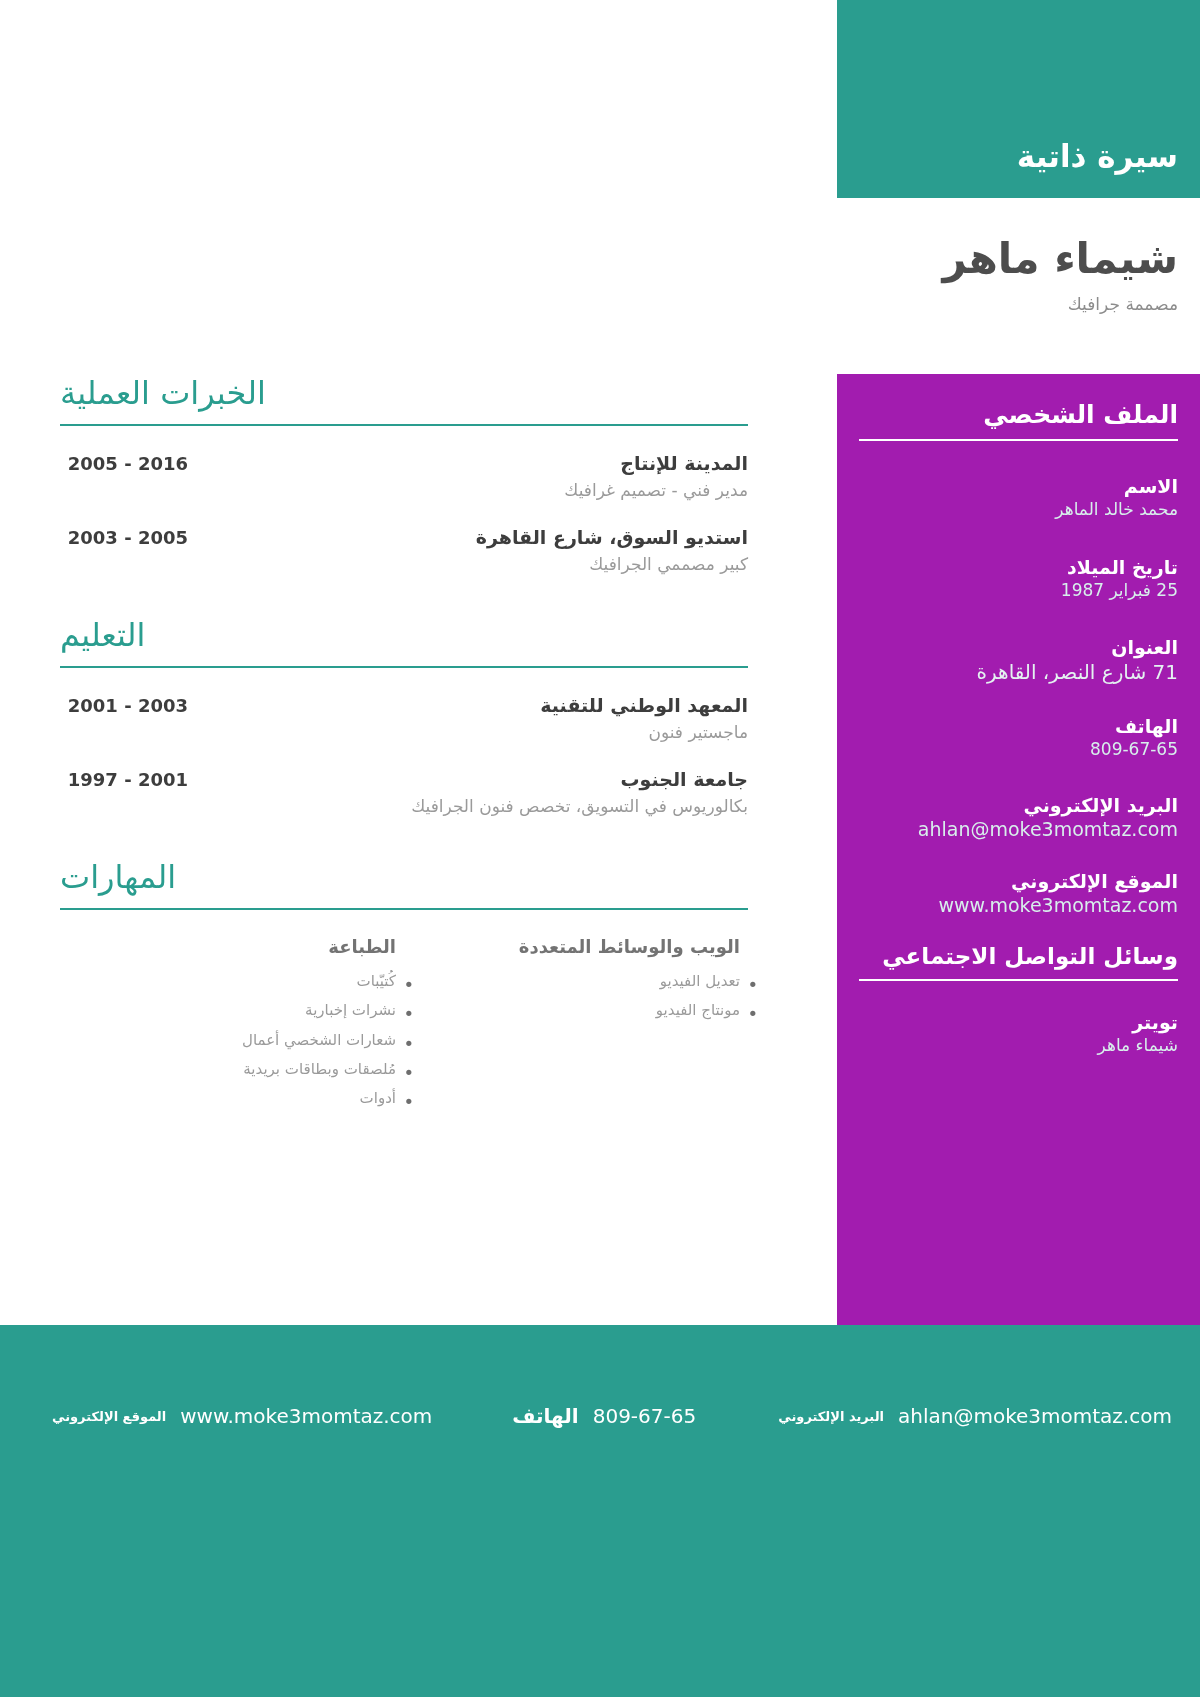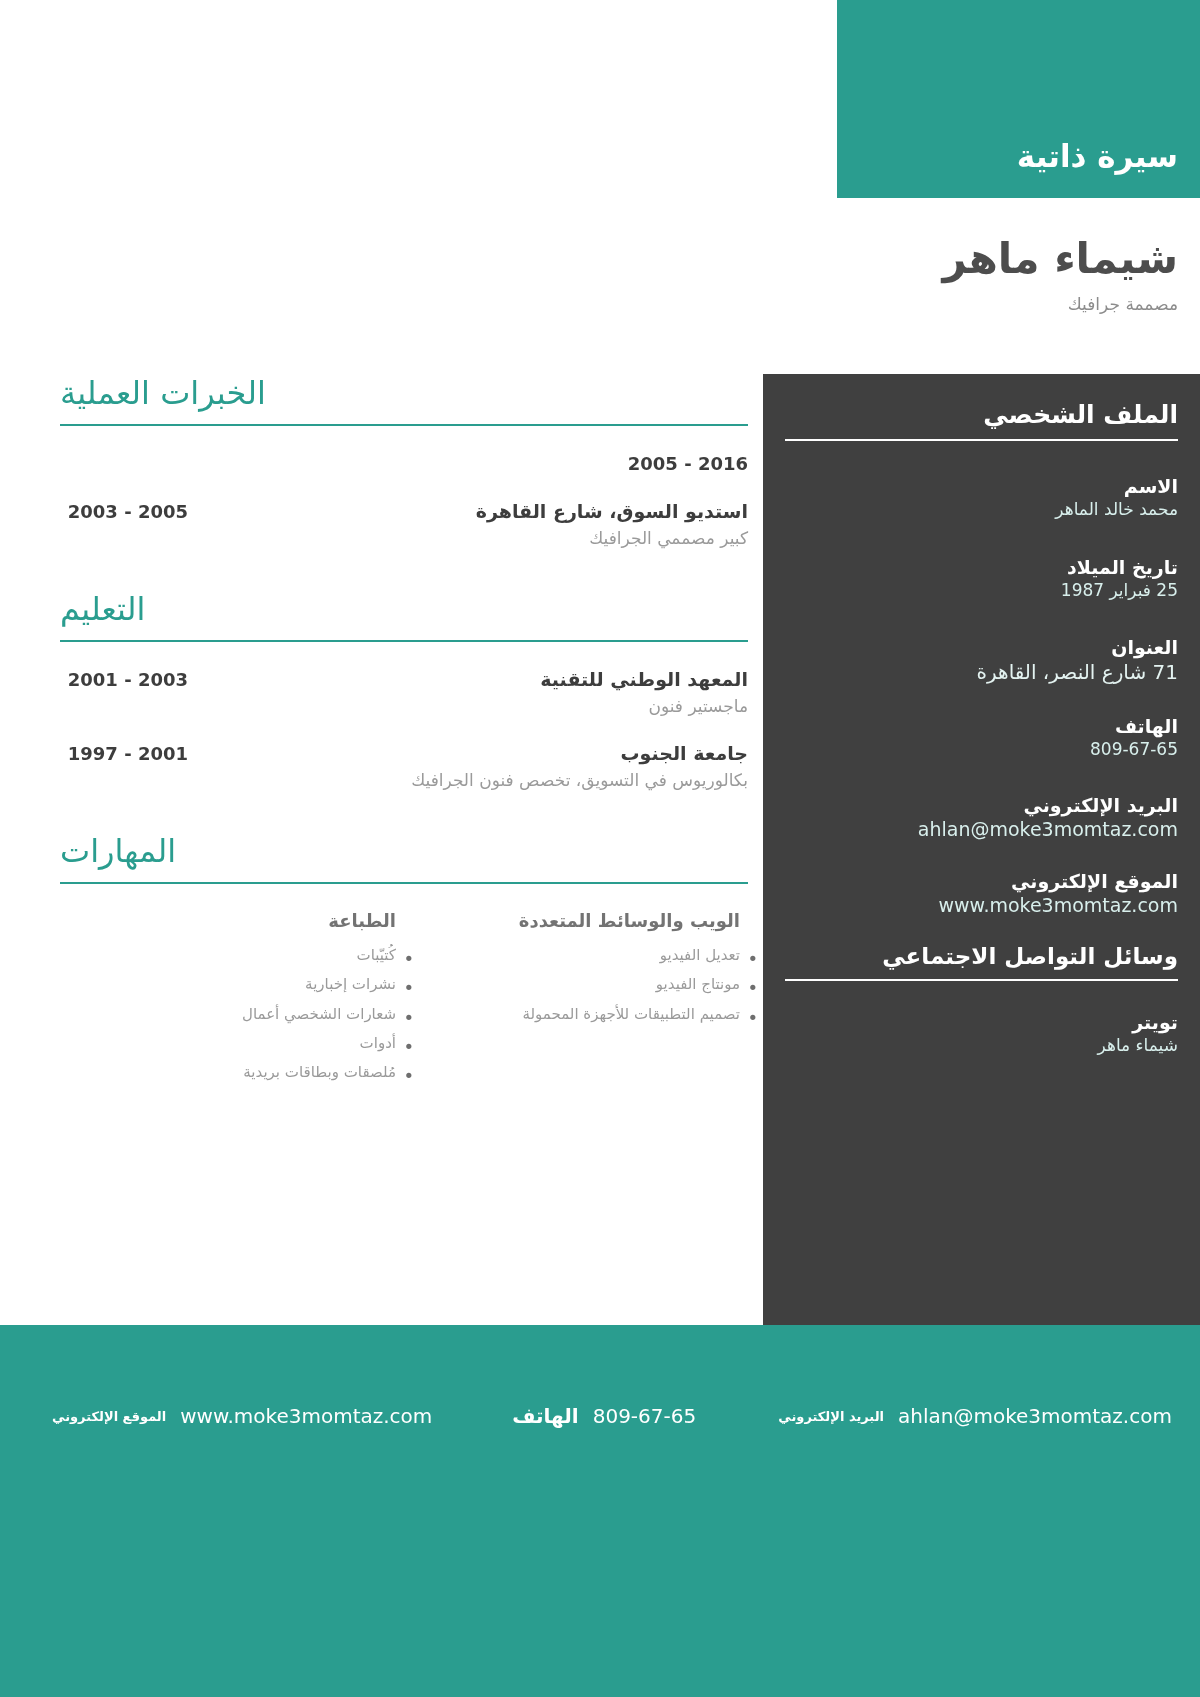--- a/index.html
+++ b/index.html
@@ -64,23 +64,23 @@
     position: absolute;
     right: 22px;
     top: 96px;
     font-size: 17px;
     color: #8c8c8c;
   }
   .profile-band {
     position: absolute;
     top: 374px;
     right: 0;
-    width: 437px;
+    width: 363px;
     height: 986px;
-    background: #404040;
+    background: #a21caf;
     color: #ffffff;
   }
   .sec-head {
     font-size: 25px;
     font-weight: bold;
     color: #ffffff;
     text-align: right;
     padding: 0 22px;
   }
   .sec-rule {
@@ -302,20 +302,24 @@
     </div>
   </div>
 
   <div class="left-col">
 
     <div class="lsec">
       <div class="lsec-title">الخبرات العملية</div>
       <div class="lsec-rule"></div>
 
       <div class="entry">
+        <div class="ebody">
+          <div class="etitle">المدينة للإنتاج</div>
+          <div class="esub">مدير فني - تصميم غرافيك</div>
+        </div>
         <div class="edate">2005 - 2016</div>
       </div>
 
       <div class="entry">
         <div class="ebody">
           <div class="etitle">استديو السوق، شارع القاهرة</div>
           <div class="esub">كبير مصممي الجرافيك</div>
         </div>
         <div class="edate">2003 - 2005</div>
       </div>
@@ -345,31 +349,30 @@
     <div class="lsec" style="margin-top:42px">
       <div class="lsec-title">المهارات</div>
       <div class="lsec-rule"></div>
 
       <div class="skills-wrap">
         <div class="skill-col">
           <div class="skill-head">الويب والوسائط المتعددة</div>
           <ul class="skill-list">
             <li>تعديل الفيديو</li>
             <li>مونتاج الفيديو</li>
-            <li>تصميم التطبيقات للأجهزة المحمولة</li>
           </ul>
         </div>
         <div class="skill-col">
           <div class="skill-head">الطباعة</div>
           <ul class="skill-list">
             <li>كُتيّبات</li>
             <li>نشرات إخبارية</li>
             <li>شعارات الشخصي أعمال</li>
+            <li>مُلصقات وبطاقات بريدية</li>
             <li>أدوات</li>
-            <li>مُلصقات وبطاقات بريدية</li>
           </ul>
         </div>
       </div>
     </div>
   </div>
 
   <div class="footer">
     <div class="footer-inner">
       <div class="fitem mail">
         <div class="fvalue">ahlan@moke3momtaz.com</div>

